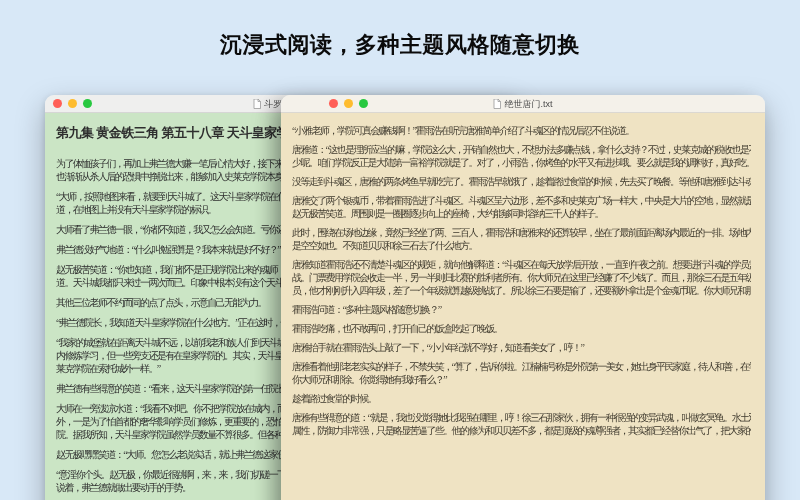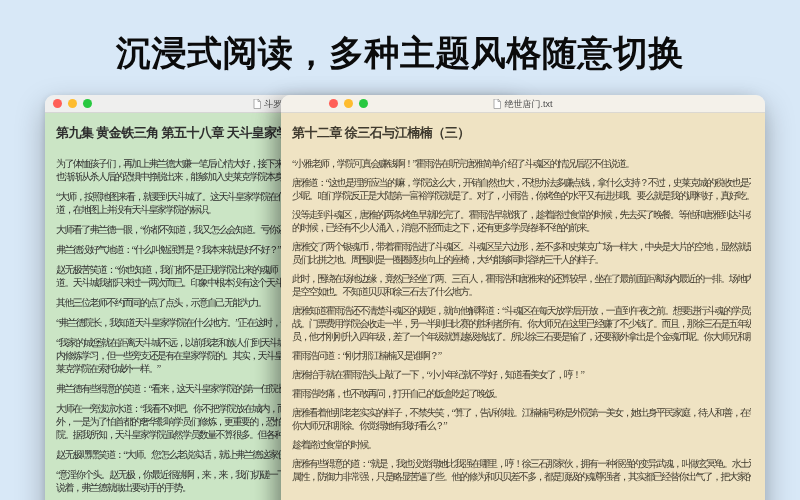--- a/index.html
+++ b/index.html
@@ -1,21 +1,21 @@
 <!DOCTYPE html>
 <html><head>
 <meta charset="utf-8">
 <style>
   * { margin:0; padding:0; box-sizing:border-box; }
   html,body { width:800px; height:500px; overflow:hidden; }
   body { background:#d8e8f7; font-family:"Liberation Serif","DejaVu Serif",serif; position:relative; }
 
   .headline {
     position:absolute; left:0; top:30px; width:800px;
-    text-align:center; font-size:35px; font-weight:700; color:#0b0b0b;
+    text-align:center; font-size:22px; font-weight:700; color:#0b0b0b;
     letter-spacing:0.5px;
   }
 
   .window {
     position:absolute; top:95px; height:430px;
     border-radius:9px 9px 0 0; overflow:hidden;
     box-shadow:0 12px 30px rgba(0,0,0,.28), 0 2px 6px rgba(0,0,0,.15);
   }
   .win-left  { left:45px;  width:475px; z-index:1; }
   .win-right { left:281px; width:484px; z-index:2;
@@ -127,54 +127,52 @@
     </div>
     <div class="win-title">
       <svg class="doc-icon" width="8" height="10" viewBox="0 0 8 10">
         <path d="M1 0 h4 l2.5 2.5 v7 h-6.5 z" fill="#ffffff" stroke="#9a9a9a" stroke-width="0.8"></path>
         <path d="M5 0 v2.5 h2.5" fill="none" stroke="#9a9a9a" stroke-width="0.8"></path>
       </svg>
       <span>绝世唐门.txt</span>
     </div>
   </div>
   <div class="content" style="background-color: rgb(239, 227, 195); color: rgb(63, 58, 46);">
-    <div class="reader-heading">第十二章 徐三石与江楠楠（三）</div>
     <div>
         <div class="para">
           <div class="line">“小雅老师，学院可真会赚钱啊！”霍雨浩在听完唐雅简单介绍了斗魂区的情况后忍不住说道。</div>
         </div>
         <div class="para">
           <div class="line">唐雅道：“这也是理所应当的嘛，学院这么大，开销自然也大，不想办法多赚点钱，拿什么支持？不过，史莱克城的税收也是不</div>
           <div class="line">少呢。咱们学院反正是大陆第一富裕学院就是了。对了，小雨浩，你烤鱼的水平又有进步哦。要么就是我的调料好，真好吃。”</div>
         </div>
         <div class="para">
           <div class="line">没等走到斗魂区，唐雅的两条烤鱼早就吃完了。霍雨浩早就饿了，趁着路过食堂的时候，先去买了晚餐。等他和唐雅到达斗魂区</div>
-          <div class="line">的时候，已经有不少人涌入，消息不胫而走之下，还有更多学员络绎不绝的前来。</div>
         </div>
         <div class="para">
           <div class="line">唐雅交了两个银魂币，带着霍雨浩进了斗魂区。斗魂区呈六边形，差不多和史莱克广场一样大，中央是大片的空地，显然就是学</div>
-          <div class="line">员们比拼之地。周围则是一圈圈逐步向上的座椅，大约能够同时容纳三千人的样子。</div>
+          <div class="line">赵无极苦笑道。周围则是一圈圈逐步向上的座椅，大约能够同时容纳三千人的样子。</div>
         </div>
         <div class="para">
           <div class="line">此时，围绕在场地边缘，竟然已经坐了两、三百人，霍雨浩和唐雅来的还算较早，坐在了最前面距离场内最近的一排。场地内却</div>
           <div class="line">是空空如也。不知道贝贝和徐三石去了什么地方。</div>
         </div>
         <div class="para">
           <div class="line">唐雅知道霍雨浩还不清楚斗魂区的规矩，就向他解释道：“斗魂区在每天放学后开放，一直到午夜之前。想要进行斗魂的学员需</div>
           <div class="line">战。门票费用学院会收走一半，另一半则归比赛的胜利者所有。你大师兄在这里已经赚了不少钱了。而且，那徐三石是五年级学</div>
           <div class="line">员，他才刚刚升入四年级，差了一个年级就算越级挑战了。所以徐三石要是输了，还要额外拿出是个金魂币呢。你大师兄和那徐</div>
         </div>
         <div class="para">
-          <div class="line">霍雨浩问道：“刚才那江楠楠又是谁啊？”</div>
+          <div class="line">霍雨浩问道：“多种主题风格随意切换？”</div>
+        </div>
+        <div class="para">
+          <div class="line">霍雨浩吃痛，也不敢再问，打开自己的饭盒吃起了晚饭。</div>
         </div>
         <div class="para">
           <div class="line">唐雅抬手就在霍雨浩头上敲了一下，“小小年纪就不学好，知道看美女了，哼！”</div>
-        </div>
-        <div class="para">
-          <div class="line">霍雨浩吃痛，也不敢再问，打开自己的饭盒吃起了晚饭。</div>
         </div>
         <div class="para">
           <div class="line">唐雅看着他那老老实实的样子，不禁失笑，“算了，告诉你啦。江楠楠号称是外院第一美女，她出身平民家庭，待人和善，在学</div>
           <div class="line">你大师兄和那徐。你觉得她有我好看么？”</div>
         </div>
         <div class="para">
           <div class="line">趁着路过食堂的时候。</div>
         </div>
         <div class="para">
           <div class="line">唐雅有些得意的道：“就是，我也没觉得她比我强在哪里，哼！徐三石那家伙，拥有一种很强的变异武魂，叫做玄冥龟。水土双</div>

